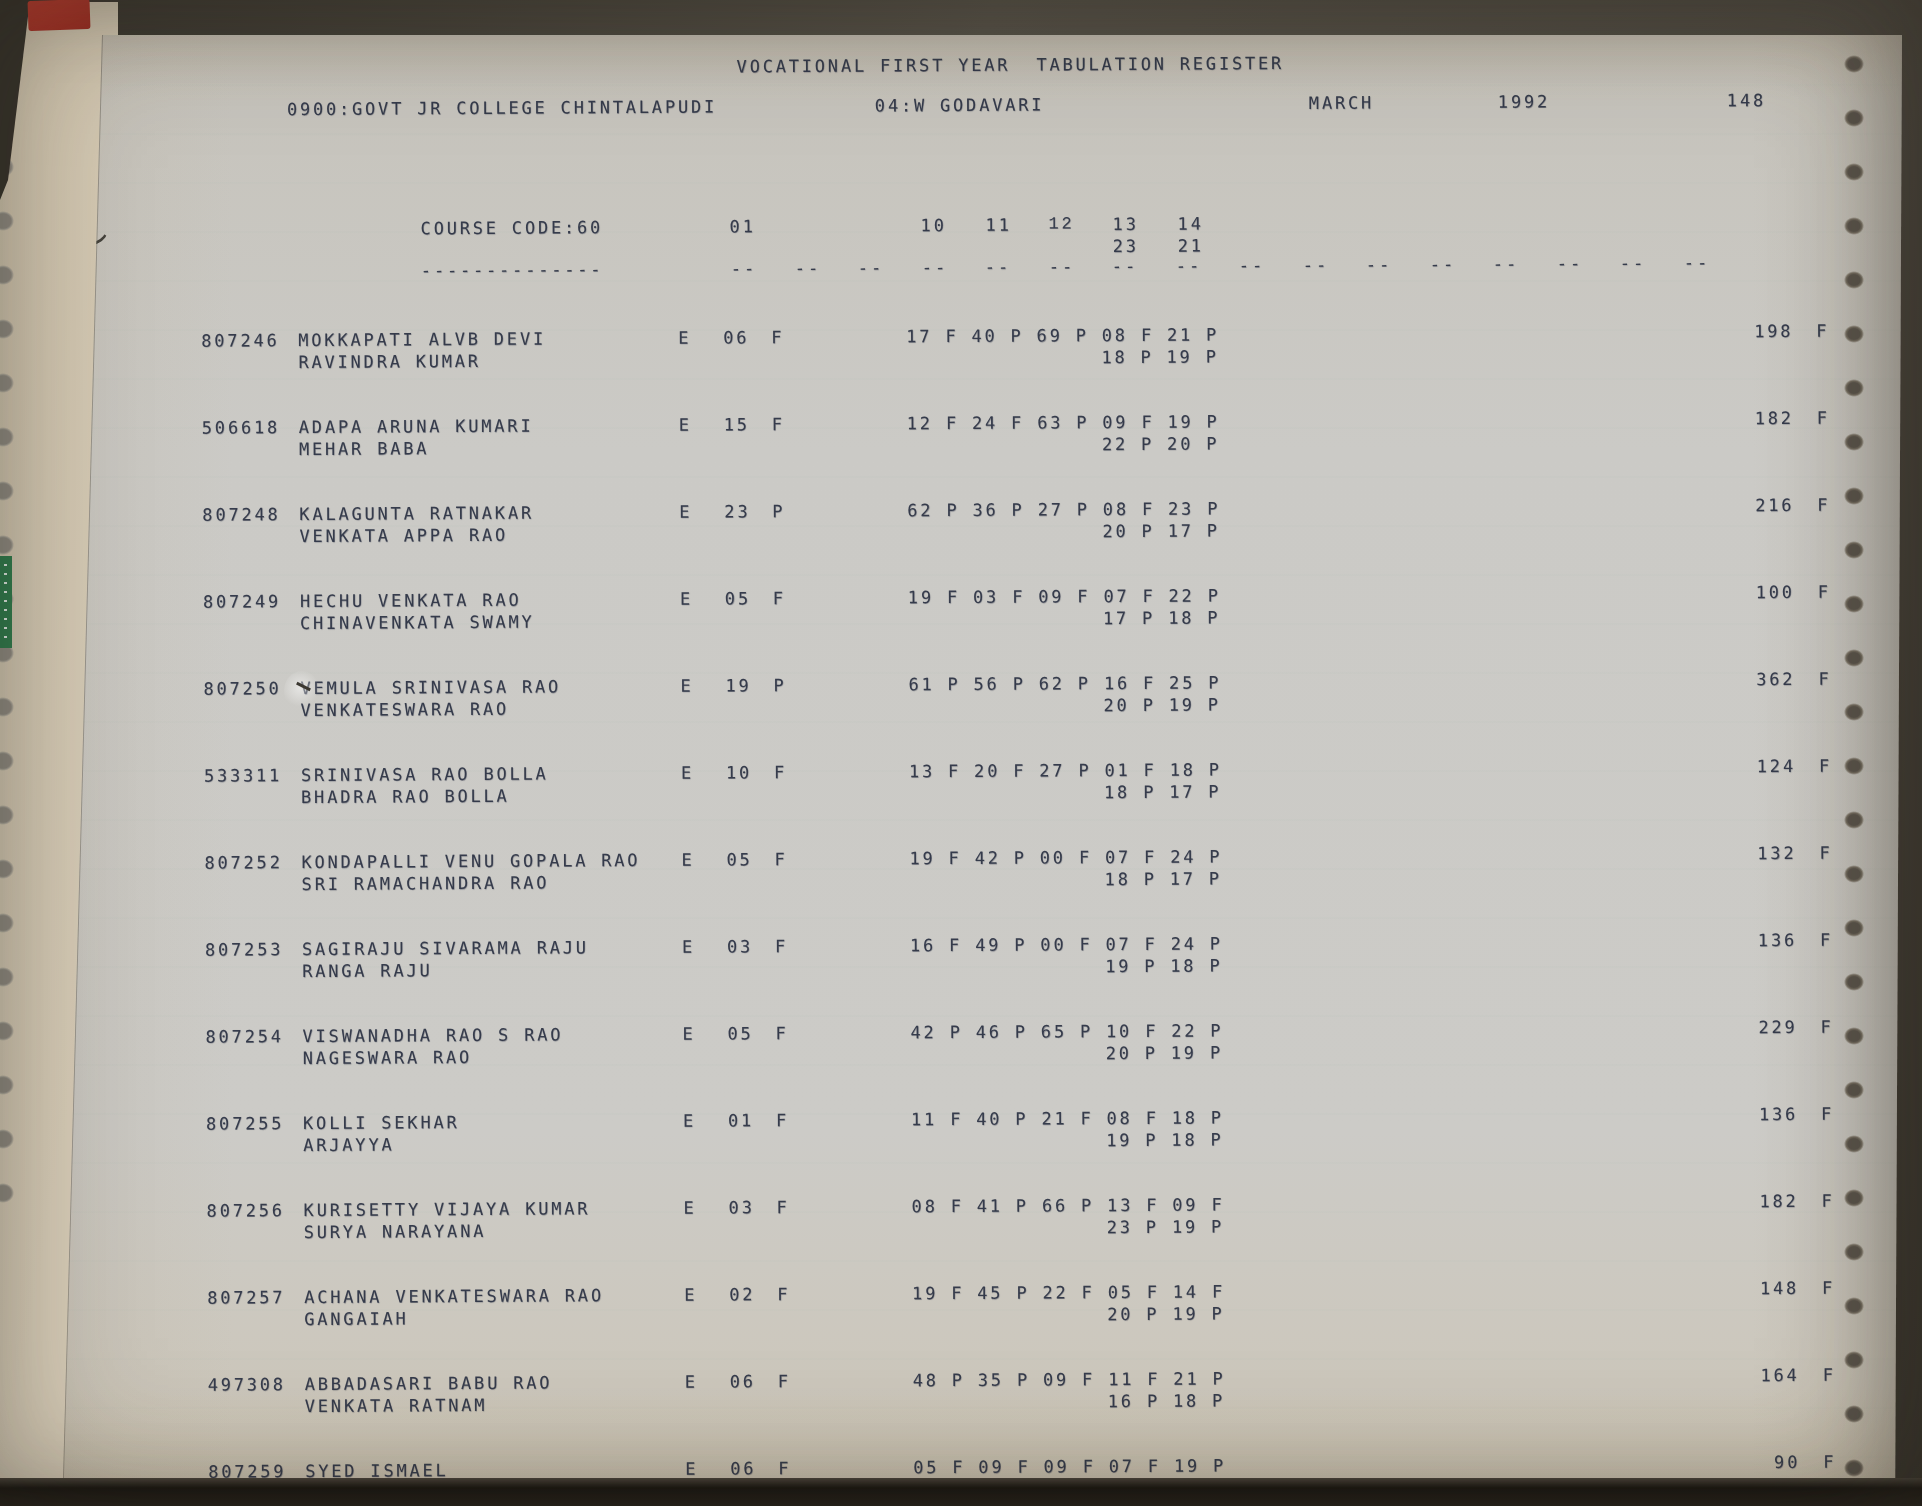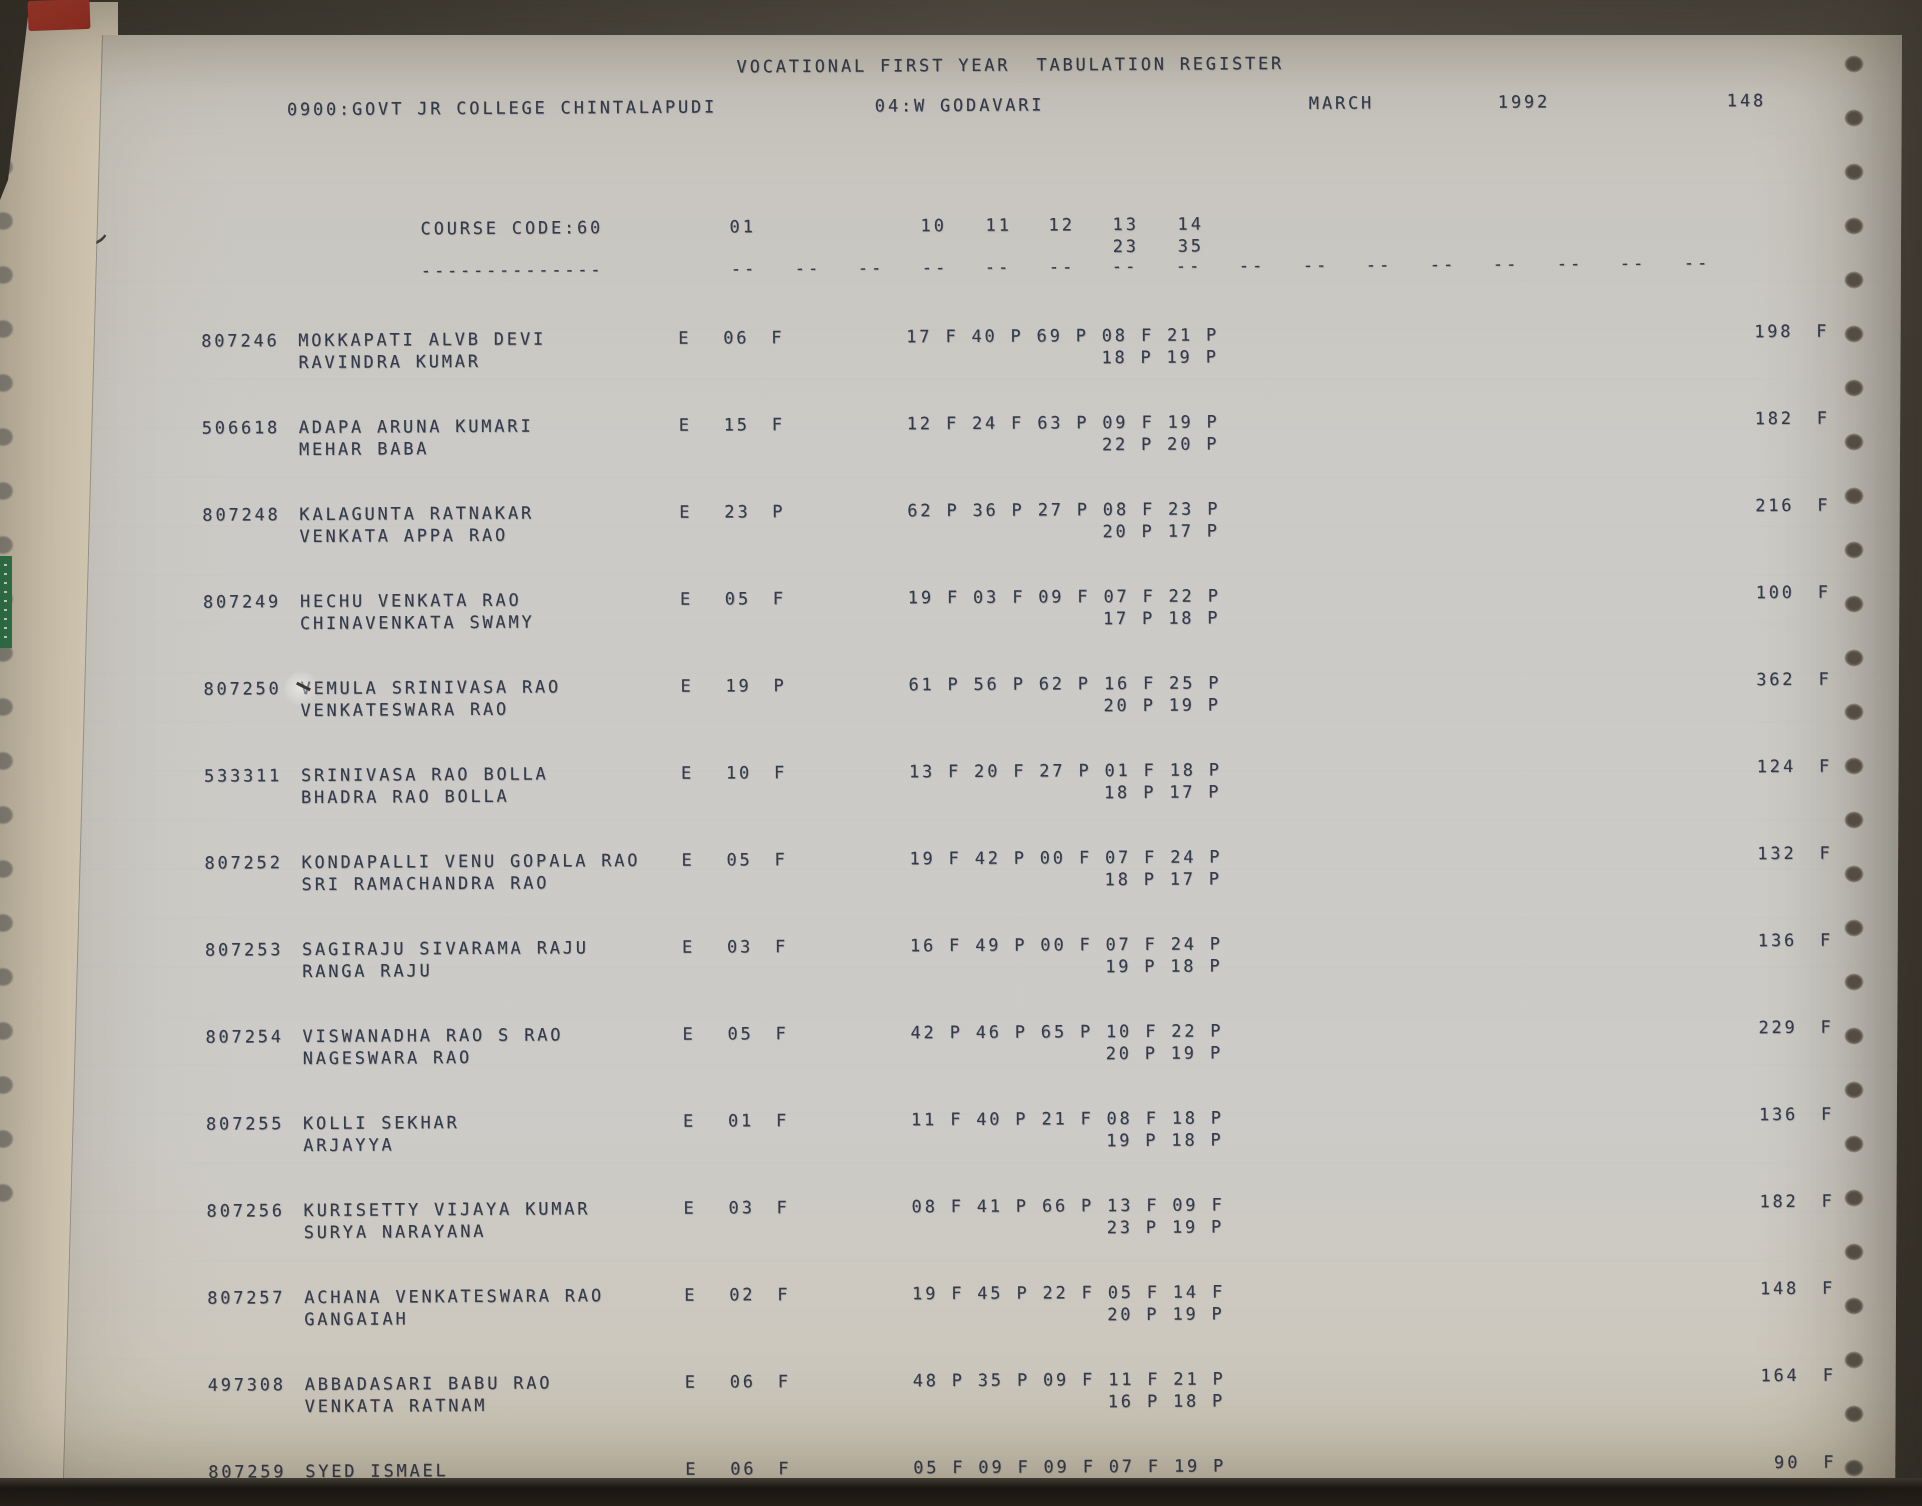--- a/index.html
+++ b/index.html
@@ -54,21 +54,21 @@
   .print{position:absolute;left:0;top:0;width:1922px;height:1506px;
     transform:rotate(-0.35deg);
     color:rgba(45,51,68,0.92);font-size:17px;letter-spacing:2.8px;
     text-shadow:0.5px 0.6px 0.7px rgba(45,51,68,0.42);}
   .print span{position:absolute;white-space:pre;}
   .line{position:absolute;left:0;width:100%;height:50px;}
   .t-title{left:737px;}
   .i-college{left:287px;} .i-district{left:875px;} .i-month{left:1309px;}
   .i-year{left:1498px;} .i-page{left:1727px;}
   .h-course{left:420px;}
-  .h-c0{left:729px;} .h-c1{left:920px;} .h-c2{left:985px;} .h-c3{left:1048px;}
+  .h-c0{left:729px;} .h-c1{left:920px;} .h-c2{left:985px;} .h-c3{left:1048px;font-family:Liberation Mono, monospace;}
   .h-c4{left:1112px;} .h-c5{left:1177px;}
   .h-s0{left:1112px;} .h-s1{left:1177px;}
   .u-line{left:420px;}
   .row{position:absolute;left:0;width:100%;height:52px;}
   .row span{position:absolute;white-space:pre;}
   .c-reg{left:200px;} .c-name{left:297px;} .c-father{left:297px;top:22px;}
   .c-med{left:677px;} .c-lmark{left:722px;} .c-lgrade{left:770px;}
   .c-m1{left:905px;} .c-m2{left:1100px;top:22px;}
   .c-total{left:1700px;width:92px;text-align:right;} .c-result{left:1815px;}
   .vignette{position:absolute;left:0;top:0;width:1922px;height:1506px;pointer-events:none;
@@ -106,21 +106,21 @@
         <span class="h-c0">01</span>
         <span class="h-c1">10</span>
         <span class="h-c2">11</span>
         <span class="h-c3">12</span>
         <span class="h-c4">13</span>
         <span class="h-c5">14</span>
       </div>
 
       <div class="line" style="top:202px;">
         <span class="h-s0">23</span>
-        <span class="h-s1">35</span>
+        <span class="h-s1">21</span>
       </div>
 
       <div class="line" style="top:222px;">
         <span class="u-line">--------------</span>
         <span style="left:730px">--</span>
         <span style="left:794px">--</span>
         <span style="left:857px">--</span>
         <span style="left:921px">--</span>
         <span style="left:984px">--</span>
         <span style="left:1048px">--</span>

